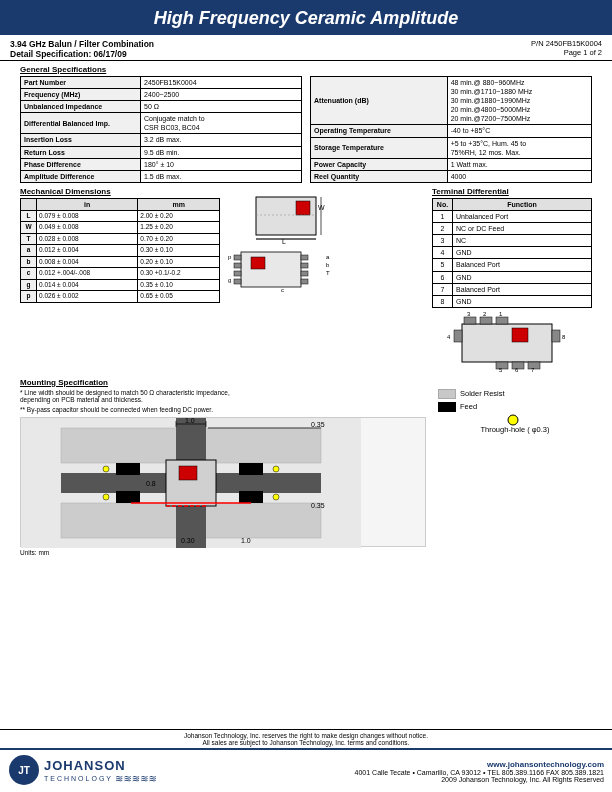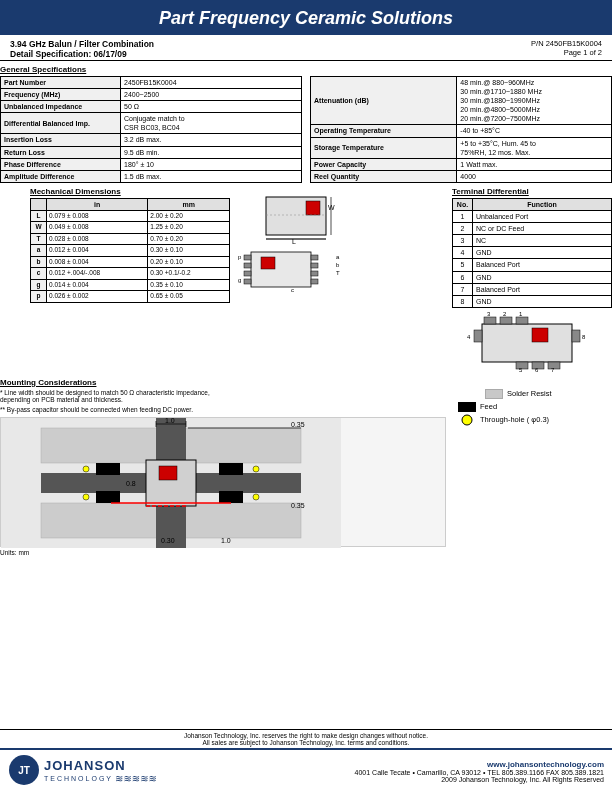--- a/index.html
+++ b/index.html
@@ -35,21 +35,21 @@
       display: flex;
       justify-content: space-between;
       padding: 4px 10px 1px;
       border-bottom: 1px solid #000;
     }
     .title-bar .left { font-size: 8.5px; font-weight: bold; }
     .title-bar .right { font-size: 7.5px; text-align: right; }
     
     .main-content {
       flex: 1;
-      padding: 4px 0;
+      padding: 4px 20px;
       display: flex;
       flex-direction: column;
       gap: 4px;
     }
     
     .section-title {
       font-size: 8px;
       font-weight: bold;
       margin-bottom: 2px;
       text-decoration: underline;
@@ -79,21 +79,21 @@
       flex: 1;
     }
     .specs-right {
       flex: 1;
     }
     
     .mech-row {
       display: flex;
       gap: 6px;
     }
-    .mech-left { width: 200px; margin-left: 30px; }
+    .mech-left { width: 200px; }
     .mech-center { flex: 1; }
     .mech-right { width: 160px; }
     
     .mounting-section {
       display: flex;
       gap: 6px;
     }
     .mounting-left { flex: 1; }
     .mounting-right { width: 160px; }
     
@@ -167,21 +167,21 @@
     .terminal-tbl { width: 100%; }
     .terminal-tbl td { font-size: 7px; padding: 1px 3px; }
     .terminal-tbl td:first-child { text-align: center; width: 20px; }
   </style>
 </head>
 <body>
 
 <div class="page">
 
   <div class="header">
-    <h1>Part Frequency Ceramic Solutions</h1>
+    <h1>High Frequency Ceramic Amplitude</h1>
   </div>
 
   <div class="title-bar">
     <div class="left">
       <div>3.94 GHz Balun / Filter Combination</div>
       <div>Detail Specification:  06/17/09</div>
     </div>
     <div class="right">
       <div>P/N 2450FB15K0004</div>
       <div>Page 1 of 2</div>
@@ -429,21 +429,21 @@
             <rect x="96" y="50" width="12" height="7" fill="#888" stroke="#000" stroke-width="0.5"></rect>
             <text x="67" y="60" font-size="6" font-family="Arial">5</text>
             <text x="83" y="60" font-size="6" font-family="Arial">6</text>
             <text x="99" y="60" font-size="6" font-family="Arial">7</text>
           </svg>
         </div>
       </div>
     </div>
 
     <div>
-      <div class="section-title">Mounting Considerations</div>
+      <div class="section-title">Mounting Specification</div>
       <div class="mounting-section">
         <div class="mounting-left">
           <div style="font-size:6.5px; margin-bottom:3px;">
             <span>* Line width should be designed to match 50 Ω characteristic impedance,<br>depending on PCB material and thickness.</span>
           </div>
           <div style="font-size:6.5px; margin-bottom:3px;">
             <span>** By-pass capacitor should be connected when feeding DC power.</span>
           </div>
 
           <div class="pcb-diagram">
@@ -489,29 +489,29 @@
               <text x="160" y="125" font-size="7" font-family="Arial">0.30</text>
 
               <line x1="110" y1="85" x2="230" y2="85" stroke="#f00" stroke-width="1.5"></line>
               <line x1="145" y1="88" x2="185" y2="88" stroke="#f00" stroke-width="1.5" stroke-dasharray="4,2"></line>
             </svg>
           </div>
           <div style="font-size:6.5px; margin-top:2px;">Units: mm</div>
         </div>
 
         <div class="mounting-right" style="width:160px; padding-left:6px;">
-          <div style="display:flex; align-items:center; margin-bottom:3px;margin-left:27px;">
+          <div style="display:flex; align-items:center; margin-bottom:3px;">
             <div style="width:18px;height:10px;background:#c8c8c8;border:1px solid #aaa;margin-right:4px;"></div>
             <span>Solder Resist</span>
           </div>
           <div style="display:flex; align-items:center; margin-bottom:3px;">
             <div style="width:18px;height:10px;background:#000;border:1px solid #000;margin-right:4px;"></div>
             <span>Feed</span>
           </div>
-          <div style="display:flex; align-items:center;">
+          <div style="display:flex; align-items:center;flex-direction:column;">
             <div style="width:18px;height:10px;display:flex;align-items:center;justify-content:center;margin-right:4px;">
               <svg width="14" height="14">
                   <circle cx="7" cy="7" r="5" fill="#ffff00" stroke="#000" stroke-width="1"></circle>
                 </svg>
             </div>
             <span>Through-hole ( φ0.3)</span>
           </div>
         </div>
       </div>
     </div>

